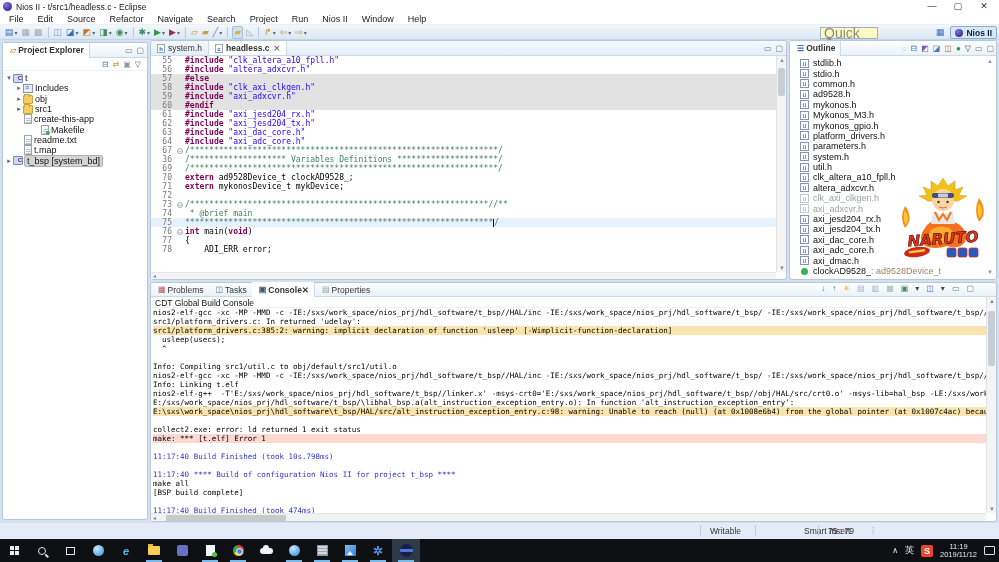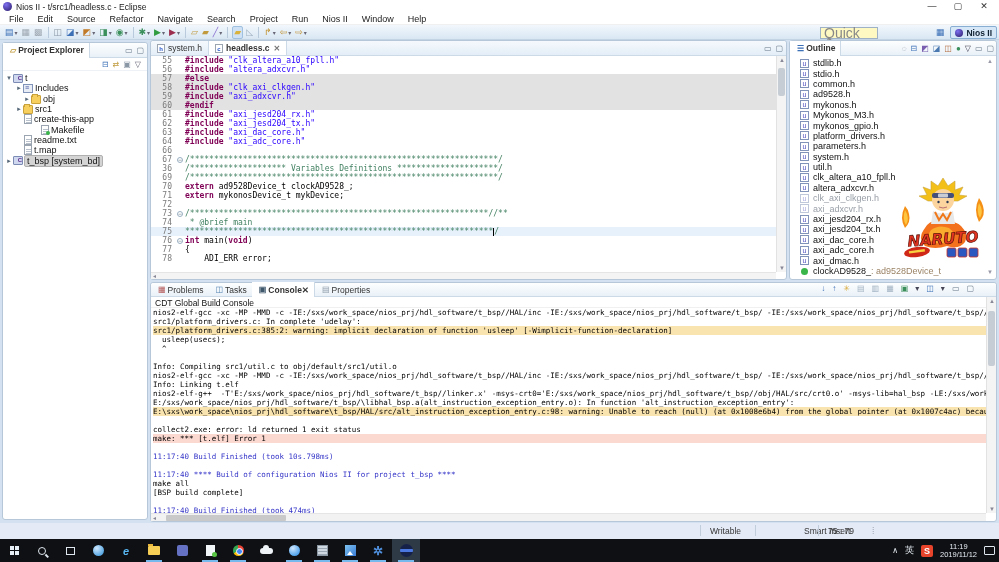--- a/index.html
+++ b/index.html
@@ -276,21 +276,21 @@
       <div class="trow" style="padding-left: 2px;">
         <span class="arrow">▾</span>
         <span class="ico ico-proj"></span>
         <span class="lbl">t</span>
       </div>
       <div class="trow" style="padding-left: 12px;">
         <span class="arrow">▸</span>
         <span class="ico ico-inc"></span>
         <span class="lbl">Includes</span>
       </div>
-      <div class="trow" style="padding-left: 20px;">
+      <div class="trow" style="padding-left: 12px;">
         <span class="arrow">▸</span>
         <span class="ico ico-folder"></span>
         <span class="lbl">obj</span>
       </div>
       <div class="trow" style="padding-left: 12px;">
         <span class="arrow">▸</span>
         <span class="ico ico-folder"></span>
         <span class="lbl">src1</span>
       </div>
       <div class="trow" style="padding-left: 12px;">
@@ -341,21 +341,20 @@
       <div class="crow"><span class="lnum">55</span><span class="fold"></span><span><span class="seg-d">#include </span><span class="seg-s">"clk_altera_a10_fpll.h"</span></span></div>
       <div class="crow"><span class="lnum">56</span><span class="fold"></span><span><span class="seg-d">#include </span><span class="seg-s">"altera_adxcvr.h"</span></span></div>
       <div class="crow inactive"><span class="lnum">57</span><span class="fold"></span><span><span class="seg-d">#else</span></span></div>
       <div class="crow inactive"><span class="lnum">58</span><span class="fold"></span><span><span class="seg-d">#include </span><span class="seg-s">"clk_axi_clkgen.h"</span></span></div>
       <div class="crow inactive"><span class="lnum">59</span><span class="fold"></span><span><span class="seg-d">#include </span><span class="seg-s">"axi_adxcvr.h"</span></span></div>
       <div class="crow inactive"><span class="lnum">60</span><span class="fold"></span><span><span class="seg-d">#endif</span></span></div>
       <div class="crow"><span class="lnum">61</span><span class="fold"></span><span><span class="seg-d">#include </span><span class="seg-s">"axi_jesd204_rx.h"</span></span></div>
       <div class="crow"><span class="lnum">62</span><span class="fold"></span><span><span class="seg-d">#include </span><span class="seg-s">"axi_jesd204_tx.h"</span></span></div>
       <div class="crow"><span class="lnum">63</span><span class="fold"></span><span><span class="seg-d">#include </span><span class="seg-s">"axi_dac_core.h"</span></span></div>
       <div class="crow"><span class="lnum">64</span><span class="fold"></span><span><span class="seg-d">#include </span><span class="seg-s">"axi_adc_core.h"</span></span></div>
-      <div class="crow"><span class="lnum">66</span><span class="fold"></span><span></span></div>
       <div class="crow"><span class="lnum">67</span><span class="fold"><span class="foldmark">−</span></span><span><span class="seg-c">/****************************************************************/</span></span></div>
       <div class="crow"><span class="lnum">36</span><span class="fold"></span><span><span class="seg-c">/******************** Variables Definitions *********************/</span></span></div>
       <div class="crow"><span class="lnum">69</span><span class="fold"></span><span><span class="seg-c">/****************************************************************/</span></span></div>
       <div class="crow"><span class="lnum">70</span><span class="fold"></span><span><span class="seg-k">extern </span><span class="seg-p">ad9528Device_t clockAD9528_;</span></span></div>
       <div class="crow"><span class="lnum">71</span><span class="fold"></span><span><span class="seg-k">extern </span><span class="seg-p">mykonosDevice_t mykDevice;</span></span></div>
       <div class="crow"><span class="lnum">72</span><span class="fold"></span><span></span></div>
       <div class="crow"><span class="lnum">73</span><span class="fold"><span class="foldmark">−</span></span><span><span class="seg-c">/**************************************************************//**</span></span></div>
       <div class="crow"><span class="lnum">74</span><span class="fold"></span><span><span class="seg-c"> * @brief main</span></span></div>
       <div class="crow current"><span class="lnum">75</span><span class="fold"></span><span><span class="seg-c">****************************************************************</span><span class="cur"></span><span class="seg-c">/</span></span></div>
       <div class="crow"><span class="lnum">76</span><span class="fold"><span class="foldmark">−</span></span><span><span class="seg-k">int </span><span class="seg-p">main(</span><span class="seg-k">void</span><span class="seg-p">)</span></span></div>
@@ -540,21 +539,21 @@
     <span class="vicon" style="color:#3a8f5a">▣</span>
     <span class="vicon" style="color:#445">▾</span>
     <span class="vicon" style="color:#3b6fb6">◫</span>
     <span class="vicon" style="color:#445">▾</span>
     <span class="vicon" style="color:#678">▭</span>
     <span class="vicon" style="color:#678">▢</span>
   </div>
   <div id="console-desc">CDT Global Build Console</div>
   <div id="console-text">
       <div class="cline">nios2-elf-gcc -xc -MP -MMD -c -IE:/sxs/work_space/nios_prj/hdl_software/t_bsp//HAL/inc -IE:/sxs/work_space/nios_prj/hdl_software/t_bsp/ -IE:/sxs/work_space/nios_prj/hdl_software/t_bsp//drivers/inc -I./</div>
-      <div class="cline">src1/platform_drivers.c: In complete 'udelay':</div>
+      <div class="cline">src1/platform_drivers.c: In returned 'udelay':</div>
       <div class="cline warn">src1/platform_drivers.c:385:2: warning: implicit declaration of function 'usleep' [-Wimplicit-function-declaration]</div>
       <div class="cline">  usleep(usecs);</div>
       <div class="cline">  ^</div>
       <div class="cline"> </div>
       <div class="cline">Info: Compiling src1/util.c to obj/default/src1/util.o</div>
       <div class="cline">nios2-elf-gcc -xc -MP -MMD -c -IE:/sxs/work_space/nios_prj/hdl_software/t_bsp//HAL/inc -IE:/sxs/work_space/nios_prj/hdl_software/t_bsp/ -IE:/sxs/work_space/nios_prj/hdl_software/t_bsp//drivers/inc -I./</div>
       <div class="cline">Info: Linking t.elf</div>
       <div class="cline">nios2-elf-g++  -T'E:/sxs/work_space/nios_prj/hdl_software/t_bsp//linker.x' -msys-crt0='E:/sxs/work_space/nios_prj/hdl_software/t_bsp//obj/HAL/src/crt0.o' -msys-lib=hal_bsp -LE:/sxs/work_space/nios_prj/</div>
       <div class="cline">E:/sxs/work_space/nios_prj/hdl_software/t_bsp/\libhal_bsp.a(alt_instruction_exception_entry.o): In function 'alt_instruction_exception_entry':</div>
       <div class="cline warn">E:\sxs\work_space\nios_prj\hdl_software\t_bsp/HAL/src/alt_instruction_exception_entry.c:98: warning: Unable to reach (null) (at 0x1008e6b4) from the global pointer (at 0x1007c4ac) because the offset (7</div>

